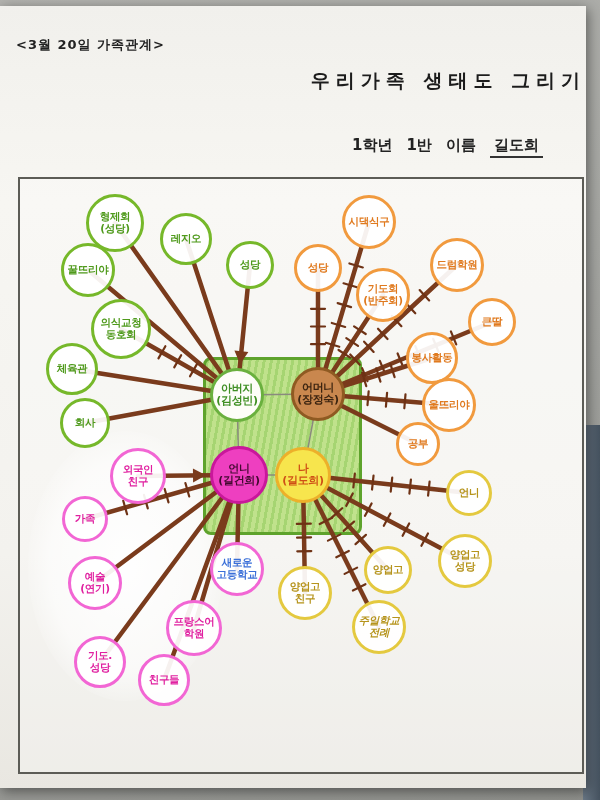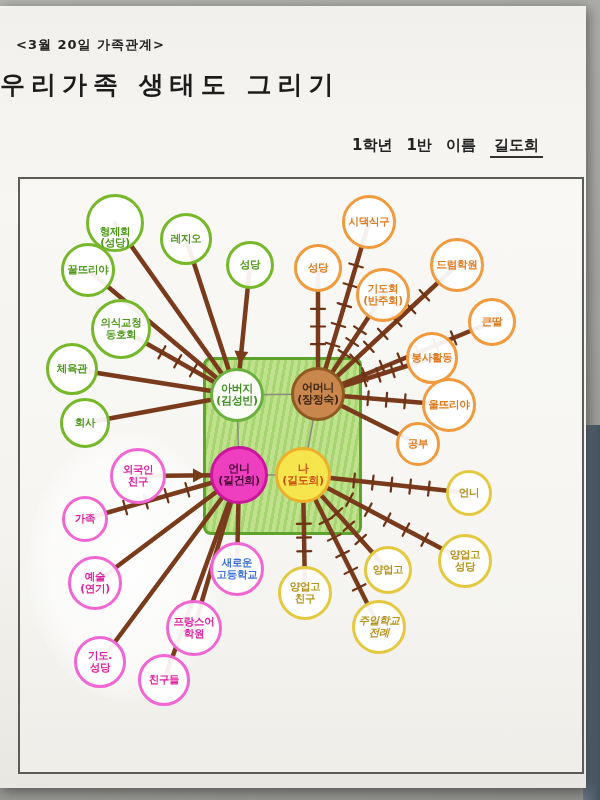--- a/index.html
+++ b/index.html
@@ -15,22 +15,22 @@
   .paper{
     position:absolute;left:0;top:6px;width:586px;height:782px;
     background:linear-gradient(180deg,#f1f0ec 0%,#f7f6f2 25%,#f3f2ee 70%,#e9e7e1 100%);
     box-shadow:2px 3px 12px rgba(0,0,0,.45);
   }
   .note{
     position:absolute;left:16px;top:30px;font-size:13px;font-weight:bold;color:#222;
     letter-spacing:1px;
   }
   .title{
-    position:absolute;left:0;top:62px;width:586px;text-align:left;
-    font-size:25px;font-weight:bold;color:#1c1c1c;letter-spacing:6px;
+    position:absolute;left:0;top:62px;width:586px;text-align:right;
+    font-size:19px;font-weight:bold;color:#1c1c1c;letter-spacing:6px;
   }
   .name-line{
     position:absolute;left:352px;top:130px;font-size:15px;font-weight:bold;color:#222;
     display:flex;gap:14px;align-items:baseline;
   }
   .name-line .student{border-bottom:2px solid #333;padding:0 4px 1px 4px;}
   .frame{
     position:absolute;left:18px;top:171px;width:562px;height:593px;
     border:2px solid #5c5c56;background:rgba(255,255,255,.25);
   }
@@ -164,21 +164,21 @@
       <line x1="311.05830827327935" y1="531.3808703493859" x2="297.0603187565237" y2="531.618124408992" stroke="#6e3215" stroke-width="2.2" stroke-linecap="round"></line>
       <line x1="311.2900091640016" y1="545.0512229020005" x2="297.292019647246" y2="545.2884769616066" stroke="#6e3215" stroke-width="2.2" stroke-linecap="round"></line>
       <line x1="303" y1="469" x2="379" y2="621" stroke="#7a3b1c" stroke-width="4.5" stroke-linecap="round"></line>
       <line x1="332.20041666264797" y1="511.7483574827975" x2="319.6784359886492" y2="518.0093478197969" stroke="#6e3215" stroke-width="2.2" stroke-linecap="round"></line>
       <line x1="340.5133272919486" y1="528.3741787413987" x2="327.99134661794983" y2="534.6351690783981" stroke="#6e3215" stroke-width="2.2" stroke-linecap="round"></line>
       <line x1="348.82623792124923" y1="545" x2="336.30425724725046" y2="551.2609903369994" stroke="#6e3215" stroke-width="2.2" stroke-linecap="round"></line>
       <line x1="357.13914855054986" y1="561.6258212586013" x2="344.6171678765511" y2="567.8868115956006" stroke="#6e3215" stroke-width="2.2" stroke-linecap="round"></line>
       <line x1="365.4520591798505" y1="578.2516425172025" x2="352.9300785058517" y2="584.5126328542019" stroke="#6e3215" stroke-width="2.2" stroke-linecap="round"></line>
     </svg>
   <div class="layer" id="diagram-layer">
-      <div class="node" style="left: 86px; top: 188px; height: 58px; width: 58px; border-color: rgb(118, 184, 42); background: rgba(255, 255, 255, 0.93); align-items: flex-end;">
+      <div class="node" style="left: 86px; top: 188px; height: 58px; width: 58px; border-color: rgb(118, 184, 42); background: rgba(255, 255, 255, 0.93);">
         <span class="node-label" style="color: rgb(79, 154, 28);">형제회
 (성당)</span>
       </div>
       <div class="node" style="left: 160px; top: 207px; height: 52px; width: 52px; border-color: rgb(118, 184, 42); background: rgba(255, 255, 255, 0.93);">
         <span class="node-label" style="color: rgb(79, 154, 28);">레지오</span>
       </div>
       <div class="node" style="left: 226px; top: 235px; height: 48px; width: 48px; border-color: rgb(118, 184, 42); background: rgba(255, 255, 255, 0.93);">
         <span class="node-label" style="color: rgb(79, 154, 28);">성당</span>
       </div>
       <div class="node" style="left: 61px; top: 237px; height: 54px; width: 54px; border-color: rgb(118, 184, 42); background: rgba(255, 255, 255, 0.93);">

